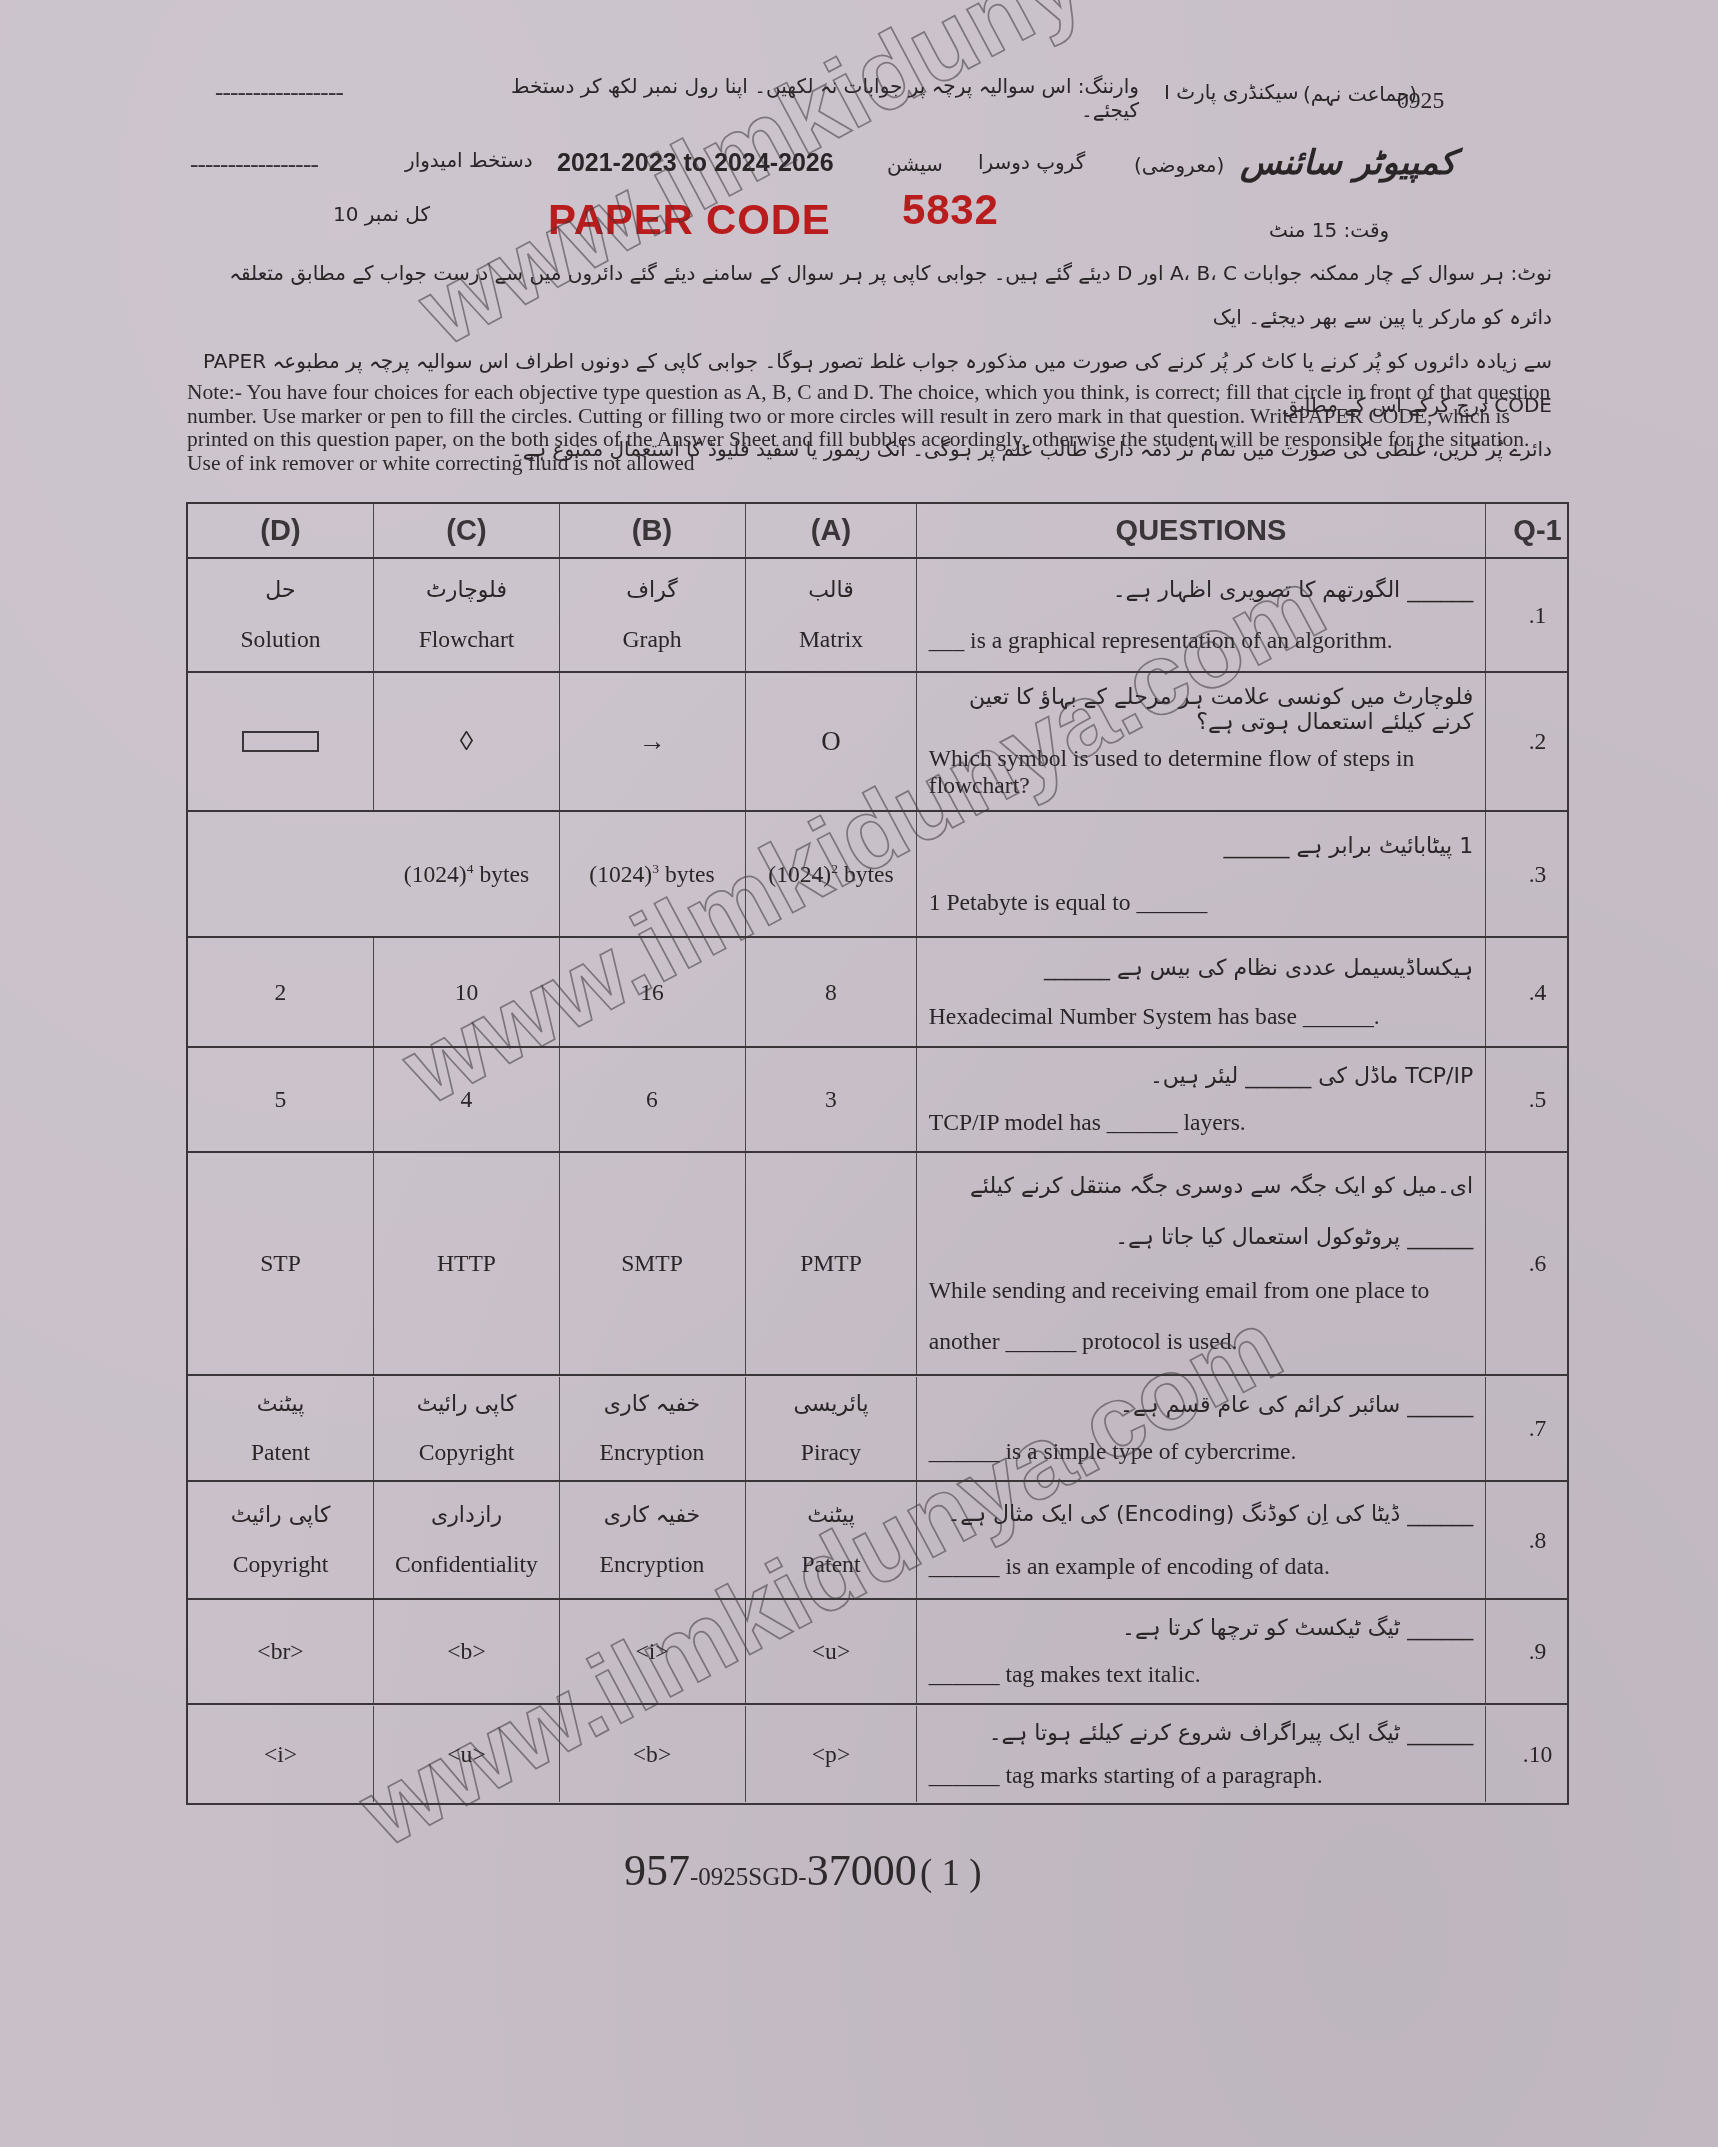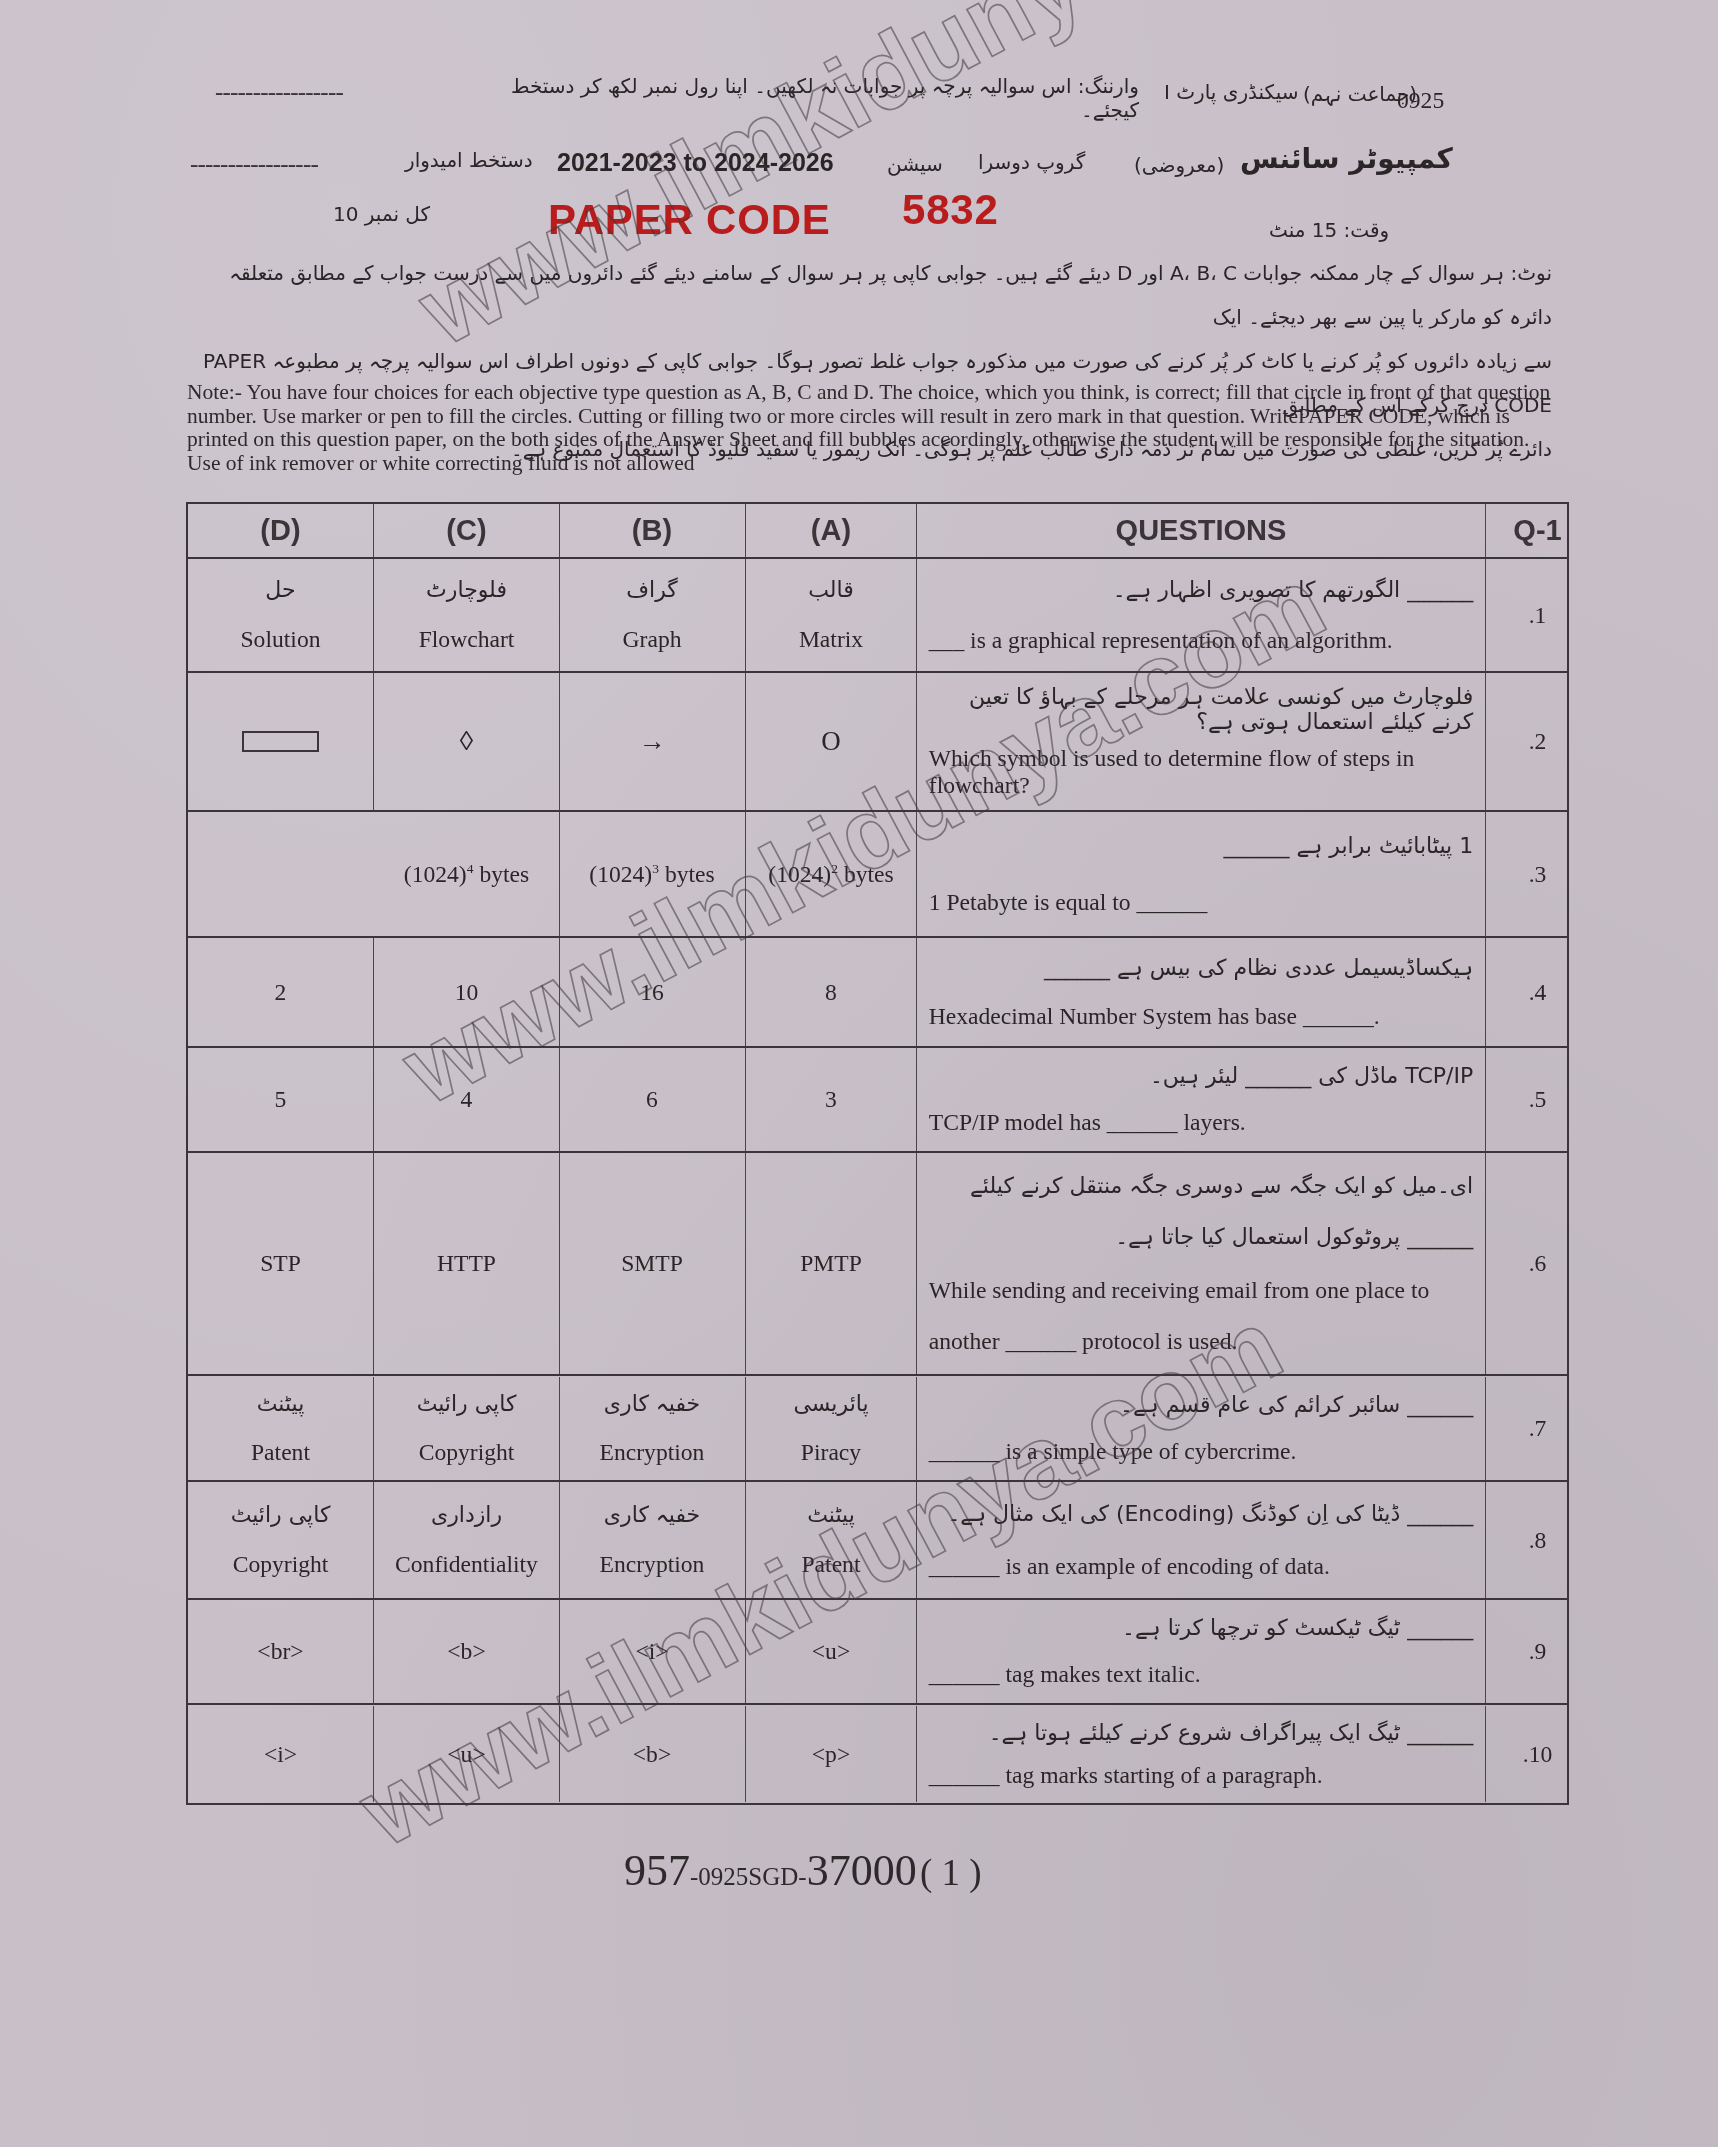--- a/index.html
+++ b/index.html
@@ -19,21 +19,21 @@
   }
   .abs { position: absolute; }
   .urdu { direction: rtl; font-family: "DejaVu Sans", sans-serif; }
 
   
   .hdr-line { color: #3a3538; font-size: 25px; letter-spacing: -0.8px; }
   .code-0925 { font-size: 23.6px; }
   .session { font-size: 25px; font-weight: bold; font-family: "Liberation Sans", sans-serif; }
   .paper-code { font-family: "Liberation Sans", sans-serif; font-weight: bold; font-size: 42px; letter-spacing: 0.8px; color: #b91c1c; }
   .urdu-small { font-size: 20px; }
-  .urdu-title { font-size: 28px; font-weight: bold; }
+  .urdu-title { font-size: 34px; font-weight: bold; font-style: italic; }
 
   .note-urdu { font-size: 20px; line-height: 44px; }
   .note-en {
     font-family: "Liberation Serif", serif;
     font-size: 21.5px; line-height: 23.6px;
     color: #2e2a2c;
   }
 
   
   .table {

